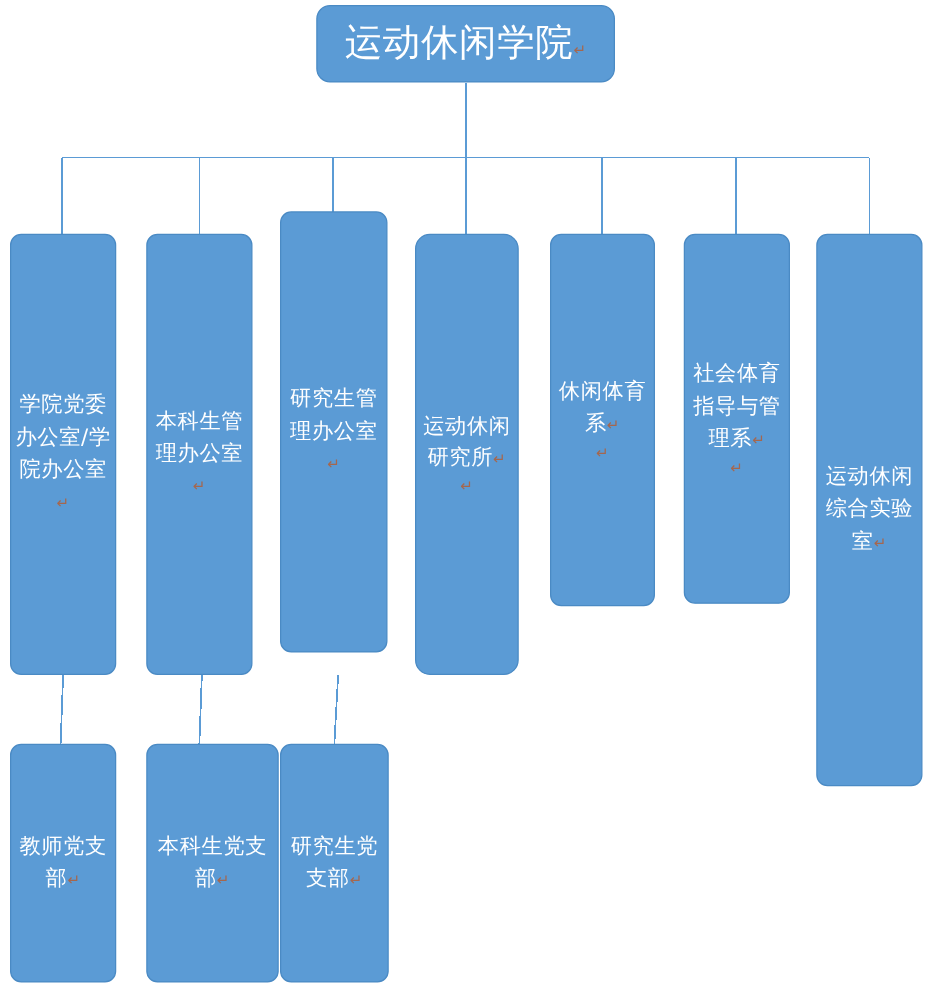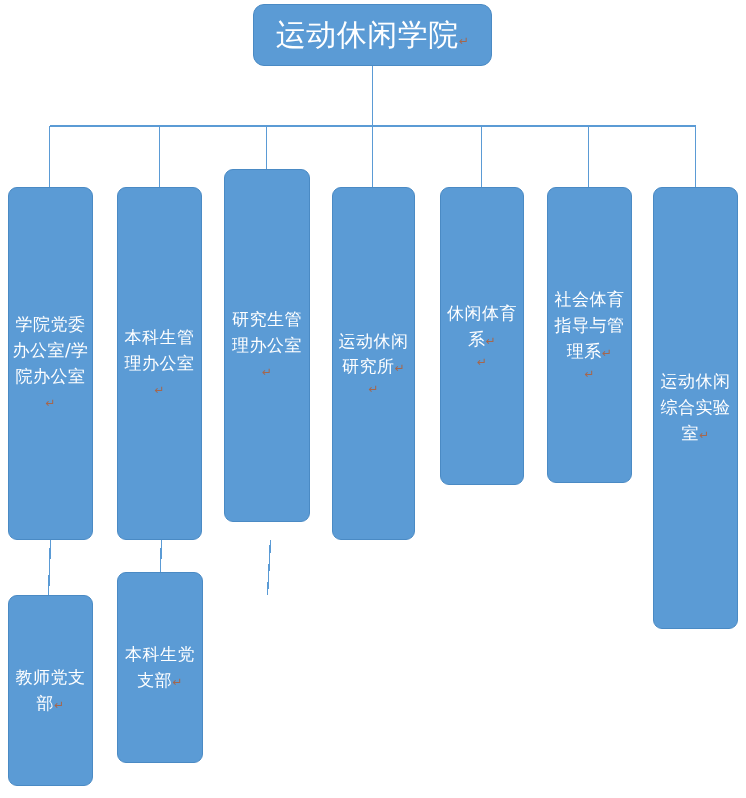--- a/index.html
+++ b/index.html
@@ -107,33 +107,36 @@
 
   <div class="node unit" style="left:8px; top:187px; width:85px; height:353px;">
     <span class="label">学院党委办公室/学院办公室<span class="pmark">↵</span></span>
   </div>
   <div class="node unit" style="left:117px; top:187px; width:85px; height:353px;">
     <span class="label">本科生管理办公室<span class="pmark">↵</span></span>
   </div>
   <div class="node unit" style="left:224px; top:169px; width:86px; height:353px;">
     <span class="label">研究生管理办公室<span class="pmark">↵</span></span>
   </div>
-  <div class="node unit" style="left:332px; top:187px; width:83px; height:353px;">
+  <div class="node unit" style="left:332px; top:187px; width:83px; height:353px;border-radius:12px;">
     <span class="label">运动休闲研究所<span class="pmark">↵</span><span class="pmark-line">↵</span></span>
   </div>
   <div class="node unit" style="left:440px; top:187px; width:84px; height:298px;">
     <span class="label">休闲体育系<span class="pmark">↵</span><span class="pmark-line">↵</span></span>
   </div>
   <div class="node unit" style="left:547px; top:187px; width:85px; height:296px;">
     <span class="label">社会体育指导与管理系<span class="pmark">↵</span><span class="pmark-line">↵</span></span>
   </div>
   <div class="node unit" style="left:653px; top:187px; width:85px; height:442px;">
     <span class="label">运动休闲综合实验室<span class="pmark">↵</span></span>
   </div>
 
   <div class="node branch" style="left:8px; top:595px; width:85px; height:191px;">
     <span class="label">教师党支部<span class="pmark">↵</span></span>
   </div>
-  <div class="node branch" style="left:117px; top:572px; width:86px; height:191px;">
+  <div class="node branch" style="left:117px; top:595px; width:106px; height:191px;">
     <span class="label">本科生党支部<span class="pmark">↵</span></span>
+  </div>
+  <div class="node branch" style="left:224px; top:595px; width:87px; height:191px;">
+    <span class="label">研究生党支部<span class="pmark">↵</span></span>
   </div>
 
 </div>
 
 </body></html>

